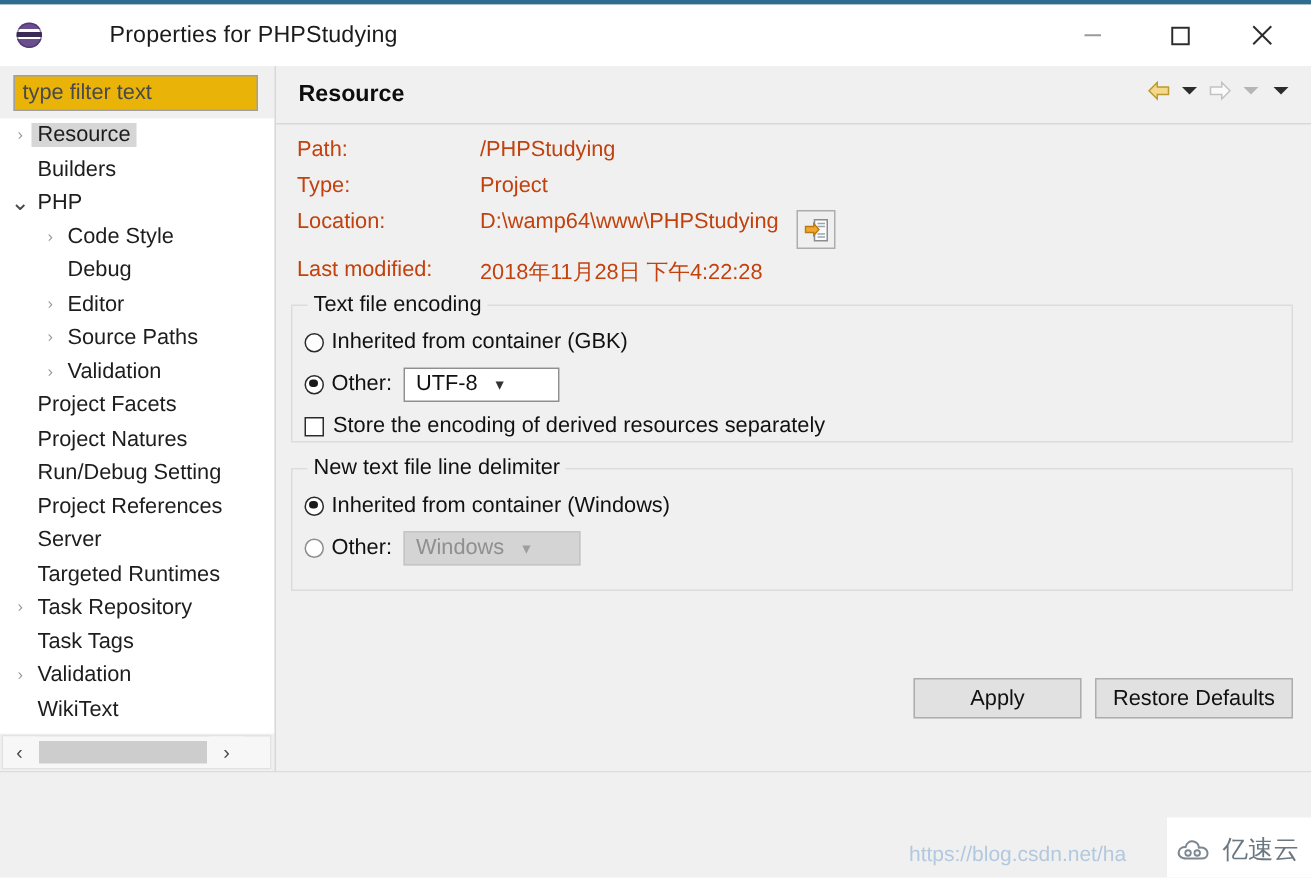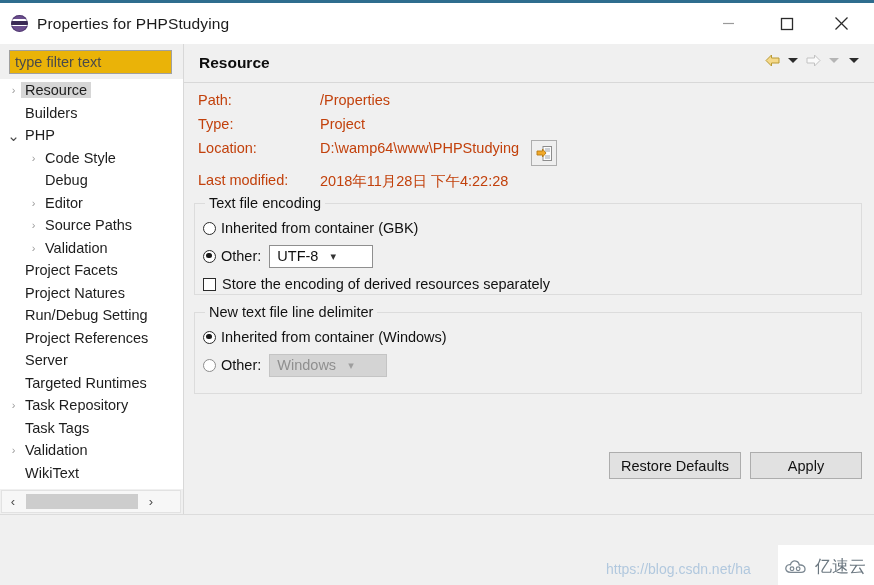--- a/index.html
+++ b/index.html
@@ -17,21 +17,21 @@
     background: #f0f0f0;
     border-top: 3px solid #2e6d8e;
     overflow: hidden;
   }
 
   
   #titlebar {
     position: absolute; top: 0; left: 0;
     width: 874px; height: 41px;
     background: #ffffff;
-    display: flex; align-items: center;
+    display: flex; align-items: center; gap: 36px;
   }
   #app-icon {
     width: 17px; height: 17px; margin-left: 11px; margin-right: 9px;
     border-radius: 50%;
     background:
       linear-gradient(to bottom,
         #6b4e8e 0%, #6b4e8e 26%,
         #ffffff 26%, #ffffff 38%,
         #3a2a55 38%, #3a2a55 56%,
         #ffffff 56%, #ffffff 66%,
@@ -373,21 +373,21 @@
         </span>
         <span class="caret dim"></span>
         <span class="caret"></span>
       </div>
     </div>
     <div id="header-rule"></div>
 
     <div id="info">
       <div class="inforow">
         <div class="infokey">Path:</div>
-        <div class="infoval">/Properties</div>
+        <div class="infoval">/PHPStudying</div>
       </div>
       <div class="inforow">
         <div class="infokey">Type:</div>
         <div class="infoval">Project</div>
       </div>
       <div class="inforow" id="loc-row" style="height:32px">
         <div class="infokey">Location:</div>
         <div class="infoval">D:\wamp64\www\PHPStudying</div>
         <div id="loc-browse">
           <svg width="17" height="17" viewBox="0 0 17 17">
@@ -440,22 +440,22 @@
           <span class="ctl-label">Other:</span>
           <span class="combo disabled" style="width:118px">
             <span>Windows</span>
             <span class="arrow">▾</span>
           </span>
         </div>
       </div>
     </div>
 
     <div id="pane-buttons">
+      <div class="btn" id="btn-apply">Apply</div>
       <div class="btn" id="btn-restore">Restore Defaults</div>
-      <div class="btn" id="btn-apply">Apply</div>
     </div>
   </div>
 
   <div id="footer-rule"></div>
   <div id="footer">
     
     
     
   </div>
 

